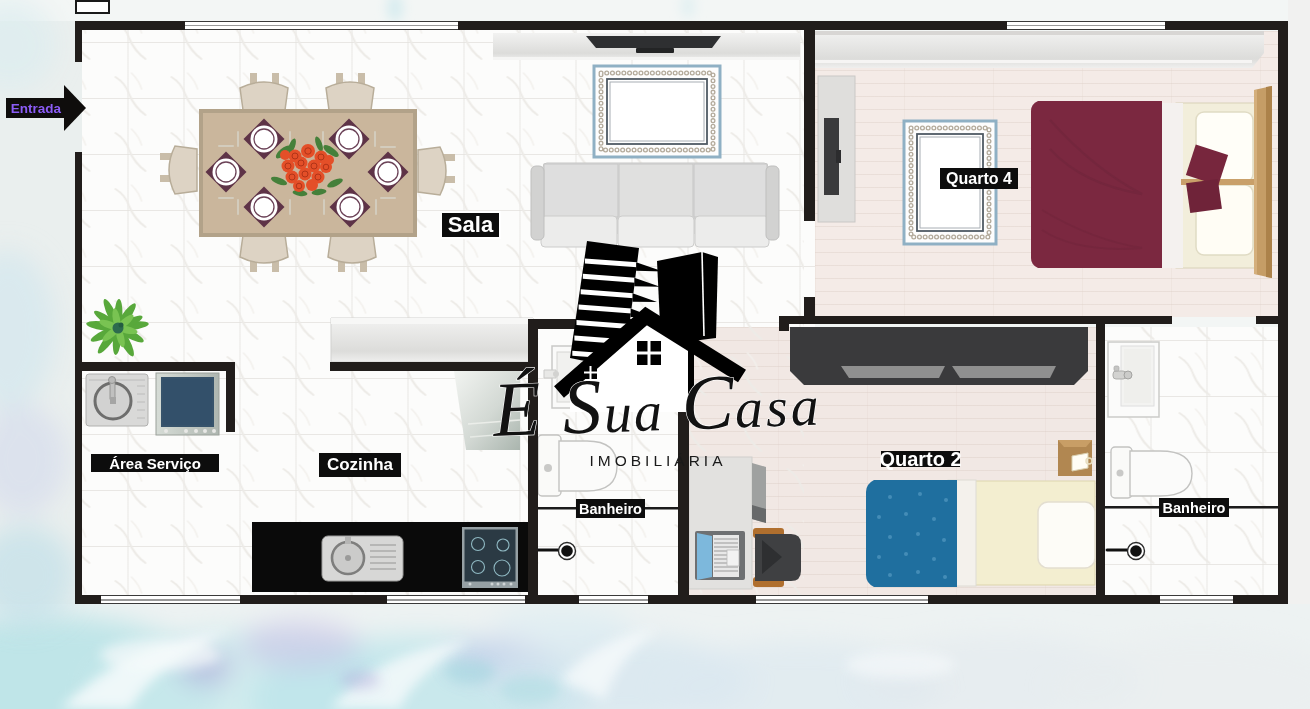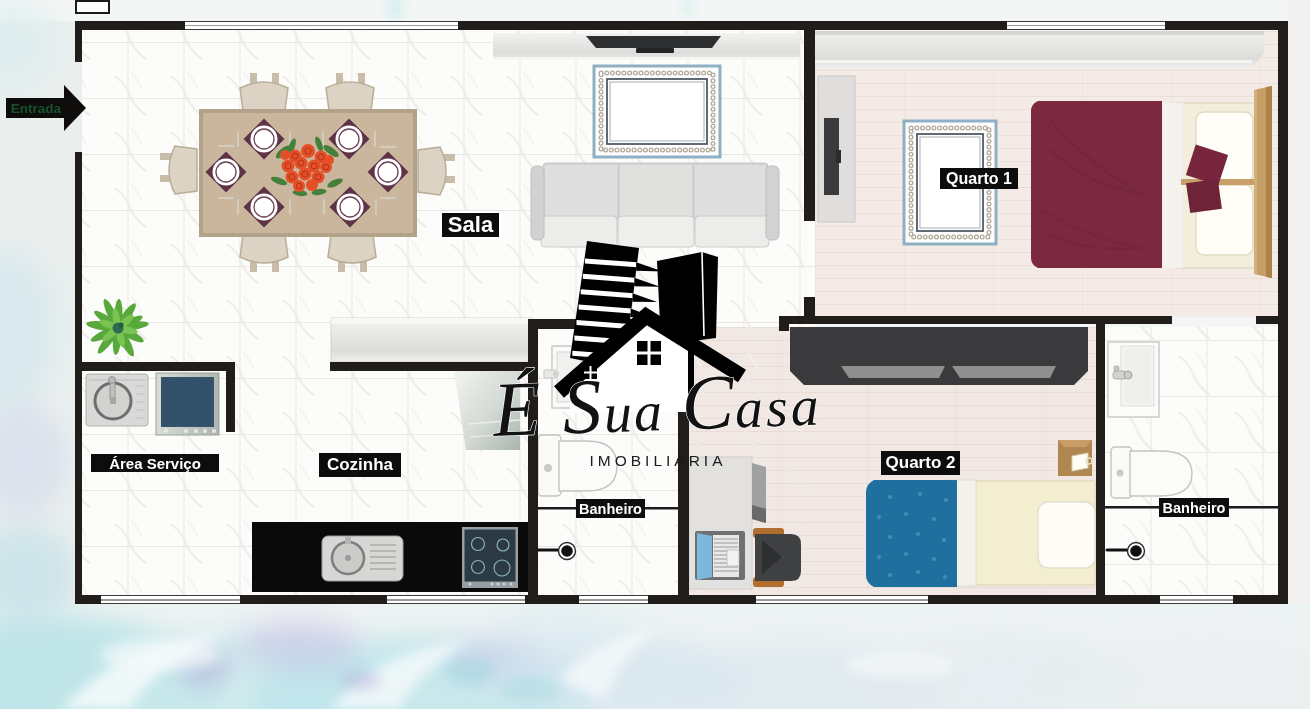--- a/index.html
+++ b/index.html
@@ -567,29 +567,29 @@
 <div class="win" style="left:101px;top:595px;width:139px;height:9px;z-index:25;"></div>
 <div class="win" style="left:387px;top:595px;width:138px;height:9px;z-index:25;"></div>
 <div class="win" style="left:579px;top:595px;width:69px;height:9px;z-index:25;"></div>
 <div class="win" style="left:756px;top:595px;width:172px;height:9px;z-index:25;"></div>
 <div class="win" style="left:1160px;top:595px;width:73px;height:9px;z-index:25;"></div>
 
 <div class="abs" style="left:6px;top:98px;width:58px;height:20px;background:#0f0d0c;z-index:30;"></div>
 
 <div class="abs" style="left:64px;top:85px;width:0;height:0;border-top:23px solid transparent;border-bottom:23px solid transparent;border-left:22px solid #0f0d0c;z-index:30;"></div>
 
-<div class="abs" style="left:8px;top:98px;width:56px;height:20px;color:#14532d;font-weight:bold;font-size:13.5px;display:flex;align-items:center;justify-content:center;z-index:31;">Entrada</div>
+<div class="abs" style="left:8px;top:98px;width:56px;height:20px;color:#8b5cf6;font-weight:bold;font-size:13.5px;display:flex;align-items:center;justify-content:center;z-index:31;">Entrada</div>
 
 <div class="abs" style="left:75px;top:0px;width:31px;height:10px;background:#fff;border:2px solid #1a1a1a;z-index:30;"></div>
 
 <div class="label" style="left:440px;top:211px;width:57px;height:24px;font-size:22px;border:2px solid #fff;">Sala</div>
 
-<div class="label" style="left:940px;top:168px;width:78px;height:21px;font-size:16px;">Quarto 1</div>
-
-<div class="label" style="left:881px;top:451px;width:79px;height:24px;font-size:17px;text-align:right;">Quarto 2</div>
+<div class="label" style="left:940px;top:168px;width:78px;height:21px;font-size:16px;">Quarto 4</div>
+
+<div class="label" style="left:881px;top:451px;width:79px;height:16px;font-size:20px;text-align:right;">Quarto 2</div>
 
 <div class="label" style="left:319px;top:453px;width:82px;height:24px;font-size:17px;text-align:center;">Cozinha</div>
 
 <div class="label" style="left:91px;top:454px;width:128px;height:18px;font-size:15px;">Área Serviço</div>
 
 <div class="label" style="left:576px;top:499px;width:69px;height:19px;font-size:14.5px;">Banheiro</div>
 
 <div class="label" style="left:1159px;top:498px;width:70px;height:19px;font-size:14.5px;">Banheiro</div>
 
 <svg id="logo" class="abs" style="left:0;top:0;z-index:50;" width="1310" height="709" viewBox="0 0 1310 709">

